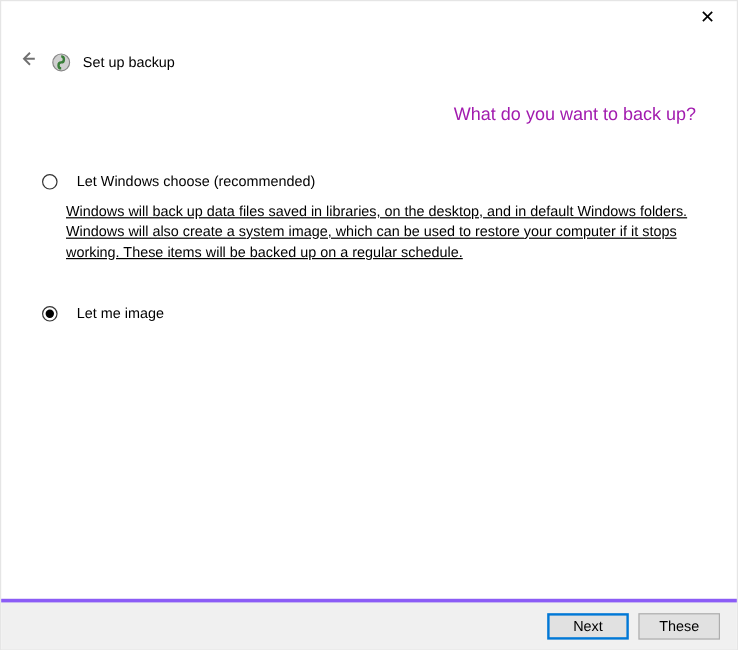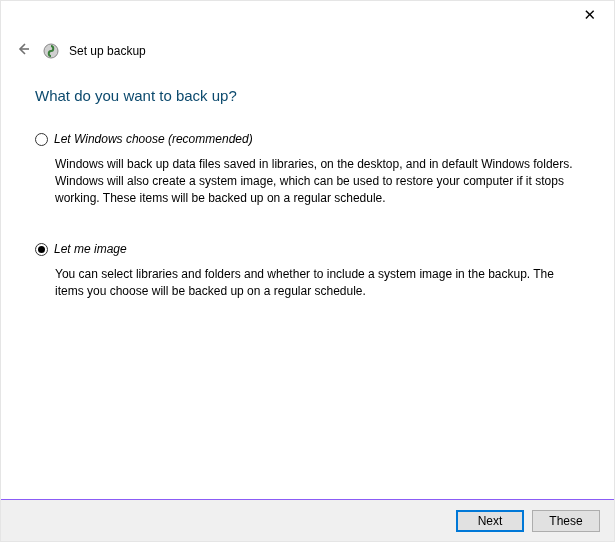--- a/index.html
+++ b/index.html
@@ -49,33 +49,33 @@
       color: #000;
     }
     .content {
       position: absolute;
       top: 86px;
       left: 34px;
       right: 34px;
     }
     .heading {
       font-size: 15px;
-      color: #0c4a6e;
+      color: #a21caf;
       font-weight: 400;
-      margin-bottom: 28px;
+      margin-bottom: 40px;
+      text-align: right;
     }
     .option {
       margin-bottom: 36px;
     }
     .opt-row {
       display: flex;
       align-items: center;
-      gap: 6px;
+      gap: 16px;
       margin-bottom: 10px;
-      font-style: italic;
     }
     .radio {
       width: 13px;
       height: 13px;
       border: 1px solid #333;
       border-radius: 50%;
       display: inline-flex;
       align-items: center;
       justify-content: center;
       cursor: pointer;
@@ -91,29 +91,30 @@
     }
     .opt-label {
       font-size: 12px;
       color: #000;
     }
     .opt-desc {
       font-size: 12px;
       color: #000;
       line-height: 1.4;
       margin-left: 20px;
+      text-decoration: underline;
     }
     .footer {
       position: absolute;
       bottom: 0;
       left: 0;
       right: 0;
       height: 42px;
       background: #f0f0f0;
-      border-top: 1px solid #8b5cf6;
+      border-top: 3px solid #8b5cf6;
       display: flex;
       align-items: center;
       justify-content: flex-end;
       padding-right: 14px;
       gap: 8px;
     }
     .btn {
       min-width: 68px;
       height: 22px;
       font-size: 12px;
@@ -158,20 +159,19 @@
       <span class="opt-label">Let Windows choose (recommended)</span>
     </div>
     <div class="opt-desc">Windows will back up data files saved in libraries, on the desktop, and in default Windows folders. Windows will also create a system image, which can be used to restore your computer if it stops working. These items will be backed up on a regular schedule.</div>
   </div>
 
   <div class="option">
     <div class="opt-row">
       <span class="radio checked"></span>
       <span class="opt-label">Let me image</span>
     </div>
-    <div class="opt-desc">You can select libraries and folders and whether to include a system image in the backup. The items you choose will be backed up on a regular schedule.</div>
   </div>
 </div>
 
 <div class="footer">
   <button class="btn primary">Next</button>
   <button class="btn">These</button>
 </div>
 
 </body></html>

